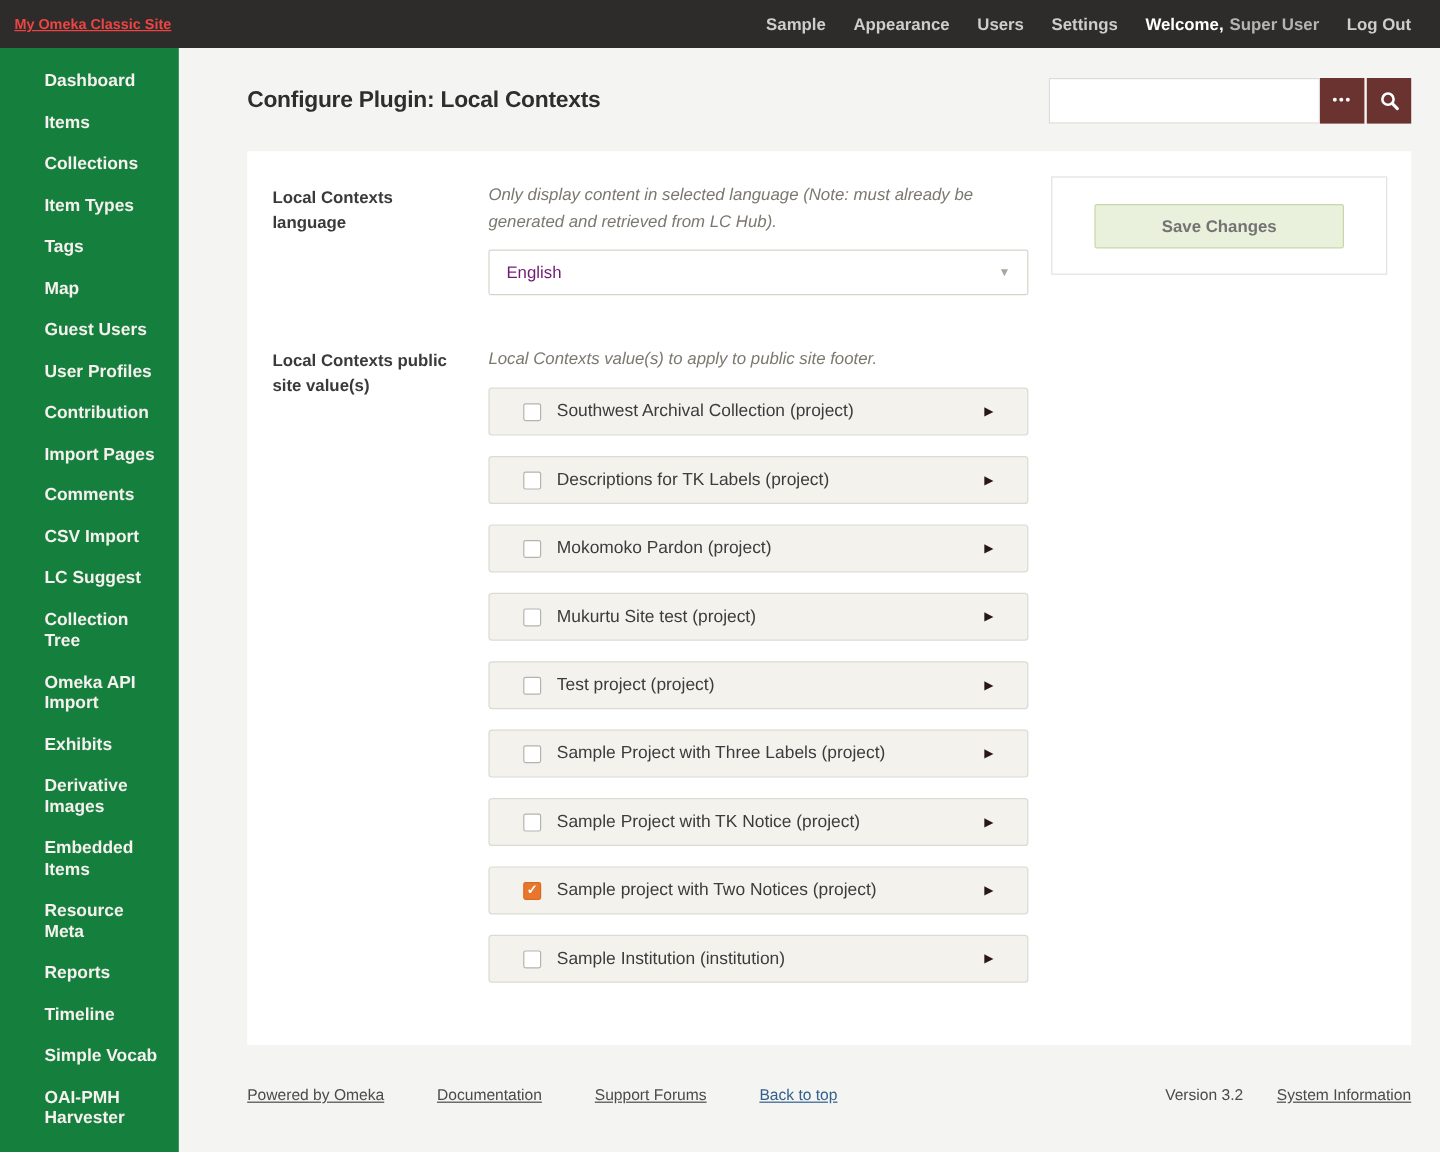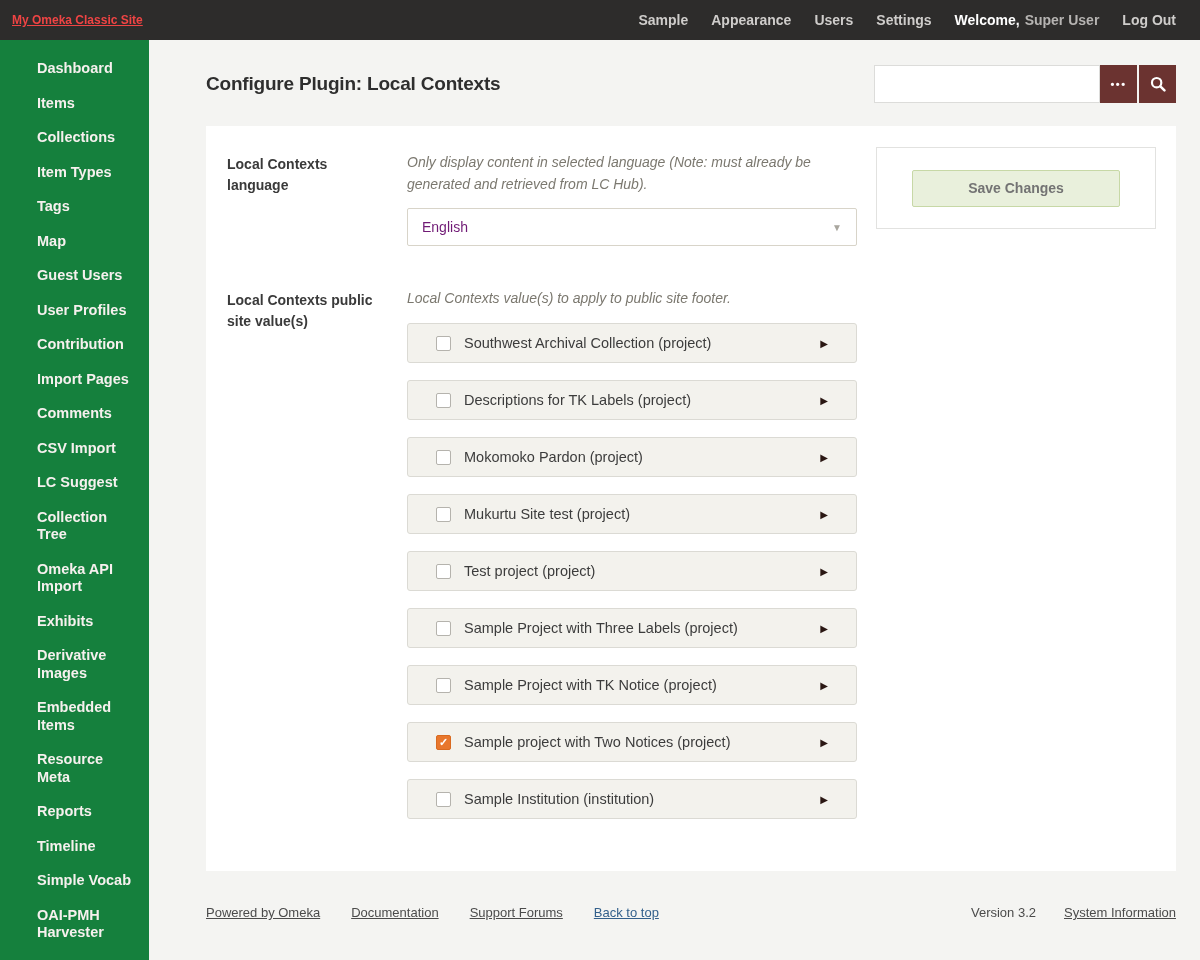--- a/index.html
+++ b/index.html
@@ -111,21 +111,21 @@
   .option-row[data-checked="true"] .checkbox { background:#e8772d; border-color:#d96a20; }
   .option-row[data-checked="true"] .check { display:block; }
   .option-label { margin-left:13px; font-size:14.5px; color:#3c3c3c; flex:1; }
   .expand { color:#2a1713; font-size:10px; }
 
   
   footer {
     display:flex; justify-content:space-between; align-items:center;
     margin-top:34px; font-size:13px; color:#4b4b4b; padding-bottom:20px;
   }
-  .f-left { display:flex; gap:31px; }
+  .f-left { display:flex; gap:44px; }
   footer a { color:#4b4b4b; text-decoration:underline; cursor:pointer; }
   footer a.back-top { color:#33608c; }
   .f-right { display:flex; gap:28px; align-items:flex-start; }
 </style>
 </head>
 <body>
 
 <div class="topbar">
   <span class="site-title">My Omeka Classic Site</span>
   <nav class="topnav">

